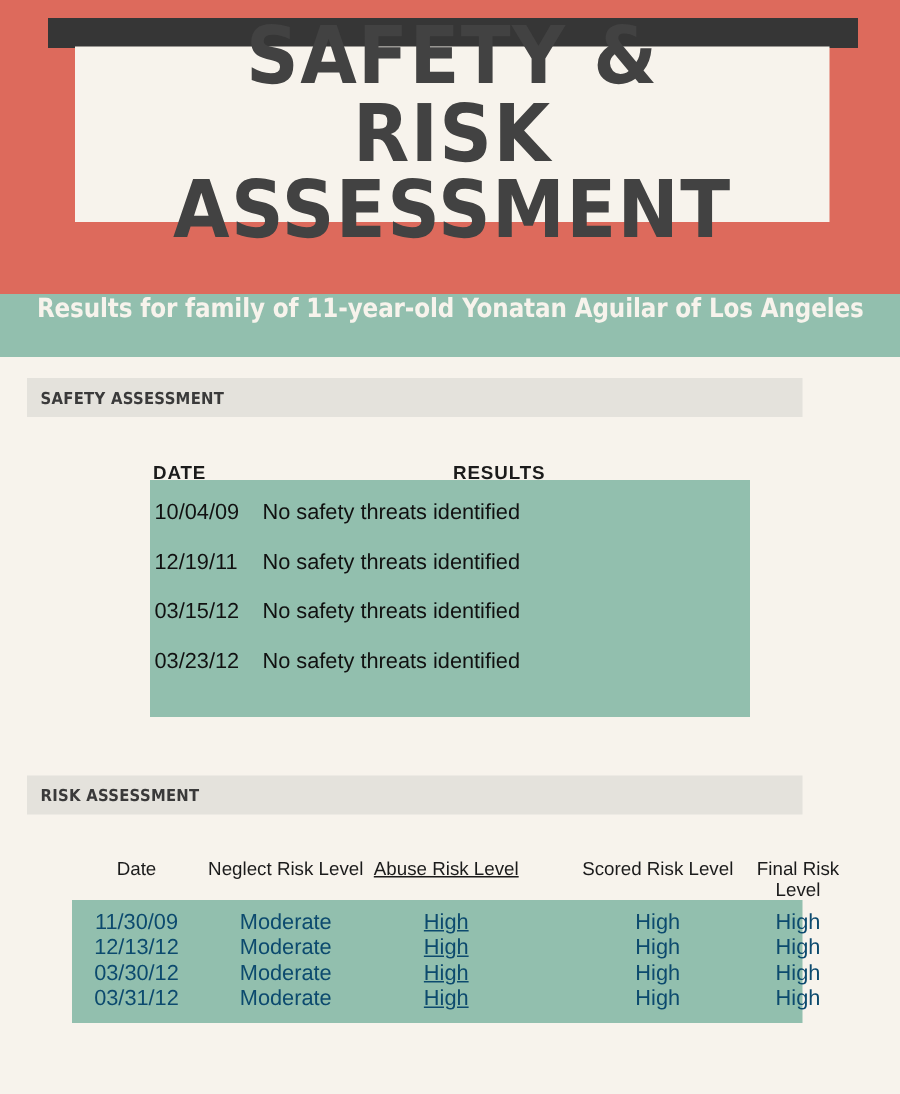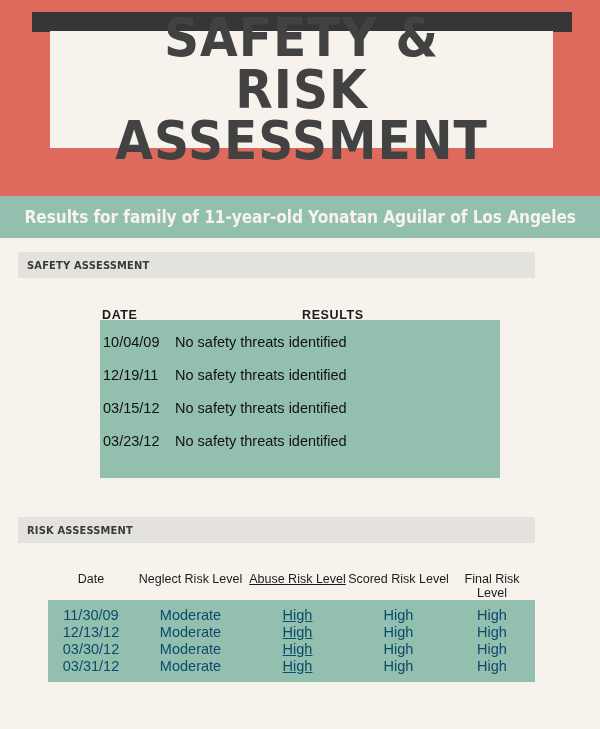--- a/index.html
+++ b/index.html
@@ -61,21 +61,21 @@
 
   
   #subtitle-band {
     position: absolute;
     left: 0;
     top: 196px;
     width: 600px;
     height: 42px;
     background: #92BFAE;
     display: flex;
-    align-items: center;
+    align-items: flex-start;
     justify-content: center;
   }
   #subtitle-text {
     color: #F7F3EC;
     font-family: "DejaVu Sans", sans-serif;
     font-weight: bold;
     font-size: 17.5px;
     letter-spacing: -0.1px;
     transform: scaleX(0.88);
     white-space: nowrap;
@@ -177,21 +177,21 @@
     align-items: center;
     color: #0c4a6e;
     font-family: "Liberation Sans", sans-serif;
     font-size: 14.5px;
   }
   .risk-row .rc { text-align: center; }
 
   .c0 { width: 86px; flex: none; }
   .c1 { width: 113px; flex: none; }
   .c2 { width: 101px; flex: none; text-decoration: underline; }
-  .c3 { width: 101px; flex: none; }
+  .c3 { width: 101px; flex: none; margin-left: 40px; }
   .c4 { width: 86px; flex: none; }
 </style>
 </head>
 <body>
 
 <div id="hero">
   <div id="hero-topbar"></div>
   <div id="hero-card">
     <h1 id="hero-title">SAFETY &amp;
 RISK ASSESSMENT</h1>

